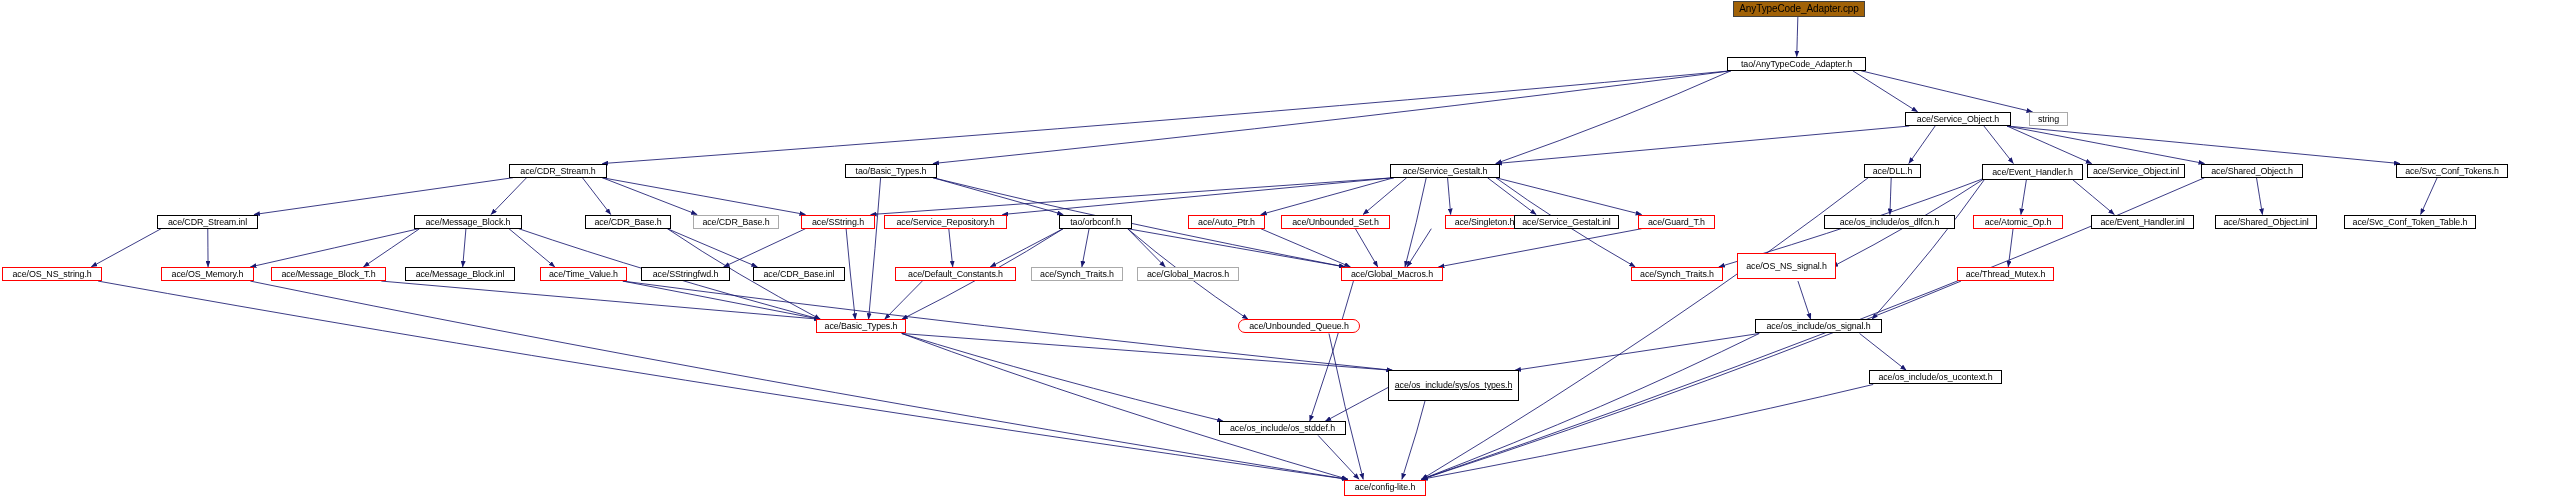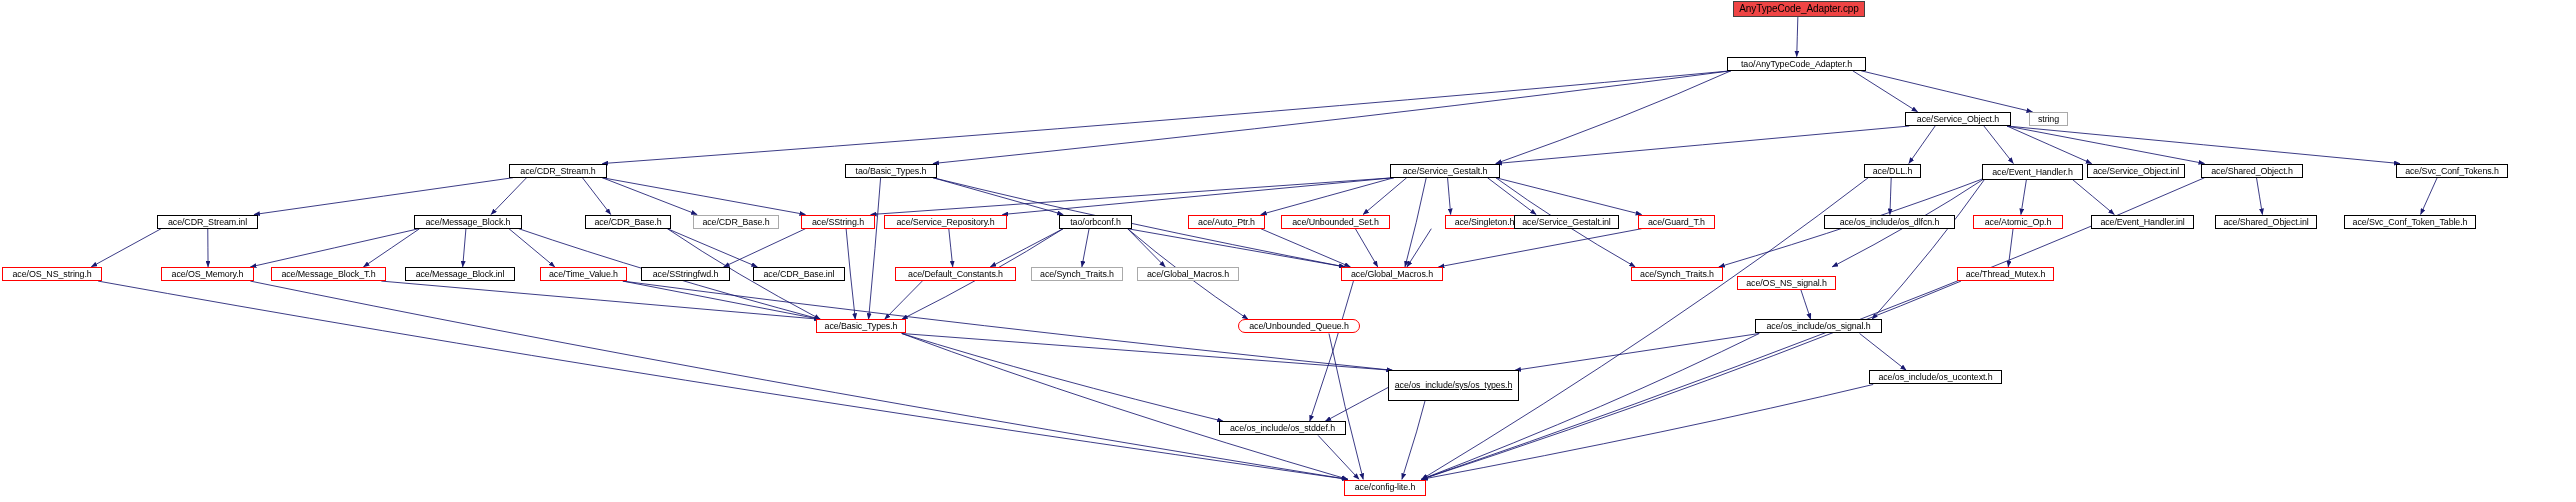--- a/index.html
+++ b/index.html
@@ -28,21 +28,21 @@
     background:#ffffff;
     border:0.7px solid #000000;
     color:#000000;
     font-size:8.9px;
     line-height:1;
     white-space:nowrap;
     letter-spacing:-0.1px;
     z-index:5;
   }
   .node.root{
-    background:#ef4444;
+    background:#a16207;
     border:0.7px solid #404040;
     font-size:10px;
   }
   .node.red{ border:0.7px solid #ff0000; }
   .node.gray{ border:0.7px solid #aaaaaa; }
 </style>
 </head>
 <body>
 
 <div id="graph">
@@ -254,21 +254,21 @@
       </div>
       <div class="node gray" style="left: 1137px; top: 267px; width: 102px; height: 14px;">
         <span>ace/Global_Macros.h</span>
       </div>
       <div class="node red" style="left: 1341px; top: 267px; width: 102px; height: 14px;">
         <span>ace/Global_Macros.h</span>
       </div>
       <div class="node red" style="left: 1631px; top: 267px; width: 92px; height: 14px;">
         <span>ace/Synch_Traits.h</span>
       </div>
-      <div class="node red" style="left: 1737px; top: 276px; width: 99px; height: 14px; text-align: center;">
+      <div class="node red" style="left: 1737px; top: 253px; width: 99px; height: 26px; text-align: center;">
         <span>ace/OS_NS_signal.h</span>
       </div>
       <div class="node red" style="left: 1957px; top: 267px; width: 97px; height: 14px;">
         <span>ace/Thread_Mutex.h</span>
       </div>
       <div class="node red" style="left: 816px; top: 319px; width: 90px; height: 14px;">
         <span>ace/Basic_Types.h</span>
       </div>
       <div class="node red" style="left: 1238px; top: 319px; width: 122px; height: 14px; border-radius: 7px;">
         <span>ace/Unbounded_Queue.h</span>

